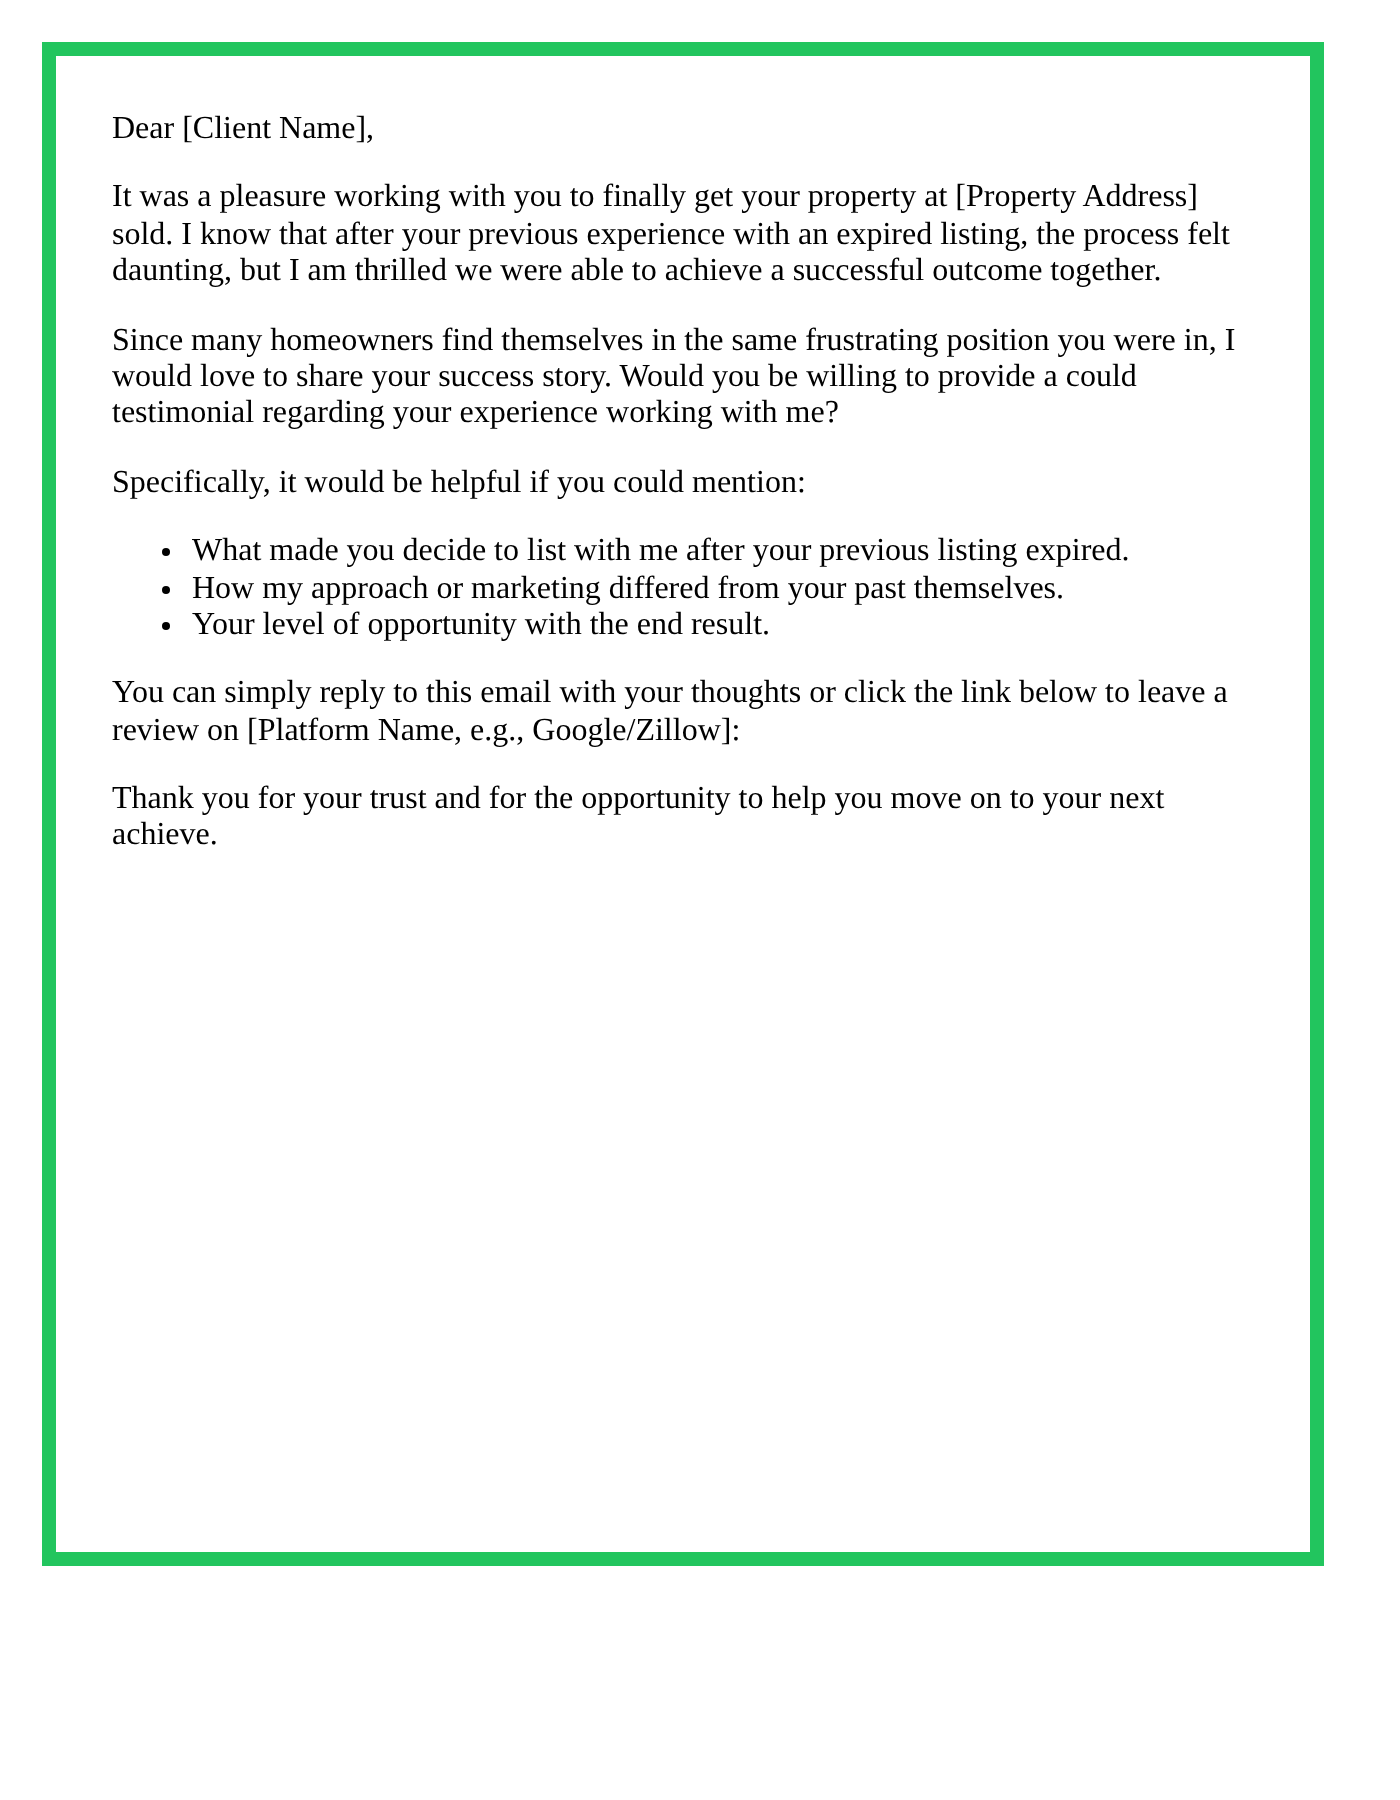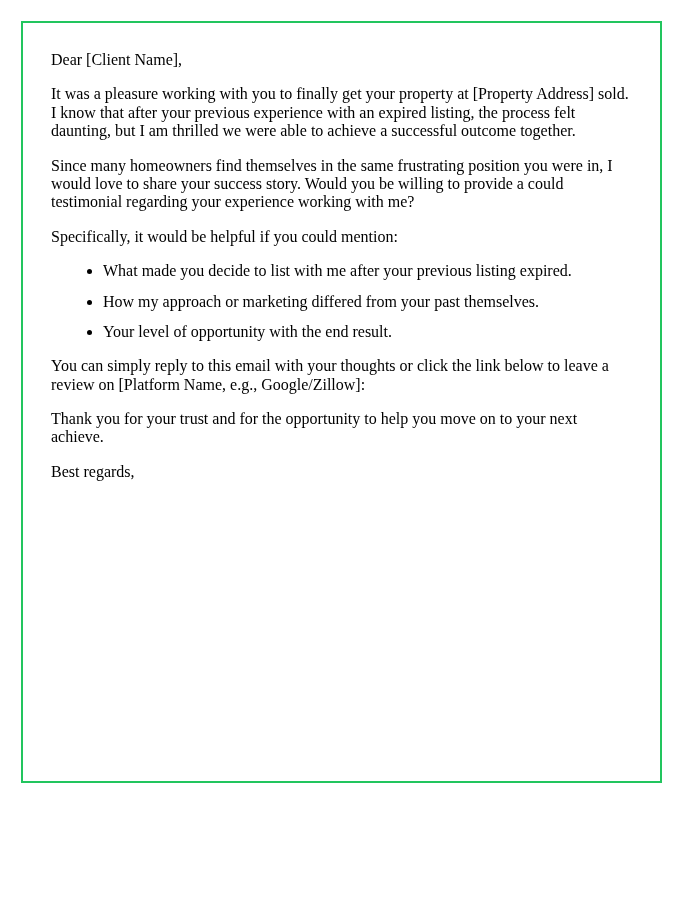--- a/index.html
+++ b/index.html
@@ -14,38 +14,38 @@
     background: #ffffff;
     overflow: hidden;
   }
   .letter-box {
     position: absolute;
     left: 21px;
     top: 21px;
     width: 641px;
     height: 762px;
     box-sizing: border-box;
-    border: 2px solid #22c55e;
+    border: 7px solid #22c55e;
     background: #ffffff;
     padding: 12px 28px 28px 28px;
     font-family: "Liberation Serif", "DejaVu Serif", serif;
     font-size: 16px;
     line-height: 1.15;
     color: #000000;
   }
   .letter-box p {
     margin: 16px 0;
   }
   .letter-box ul {
     margin: 16px 0;
     padding-left: 40px;
     list-style-type: disc;
   }
   .letter-box li {
-    margin: 12px;
+    margin: 0;
   }
   .sig-line {
     display: block;
   }
 </style>
 </head>
 <body>
 
 <div class="viewport">
   <div class="letter-box">
@@ -62,17 +62,16 @@
       <li>What made you decide to list with me after your previous listing expired.</li>
       <li>How my approach or marketing differed from your past themselves.</li>
       <li>Your level of opportunity with the end result.</li>
     </ul>
 
     <p>You can simply reply to this email with your thoughts or click the link below to leave a review on [Platform Name, e.g., Google/Zillow]:</p>
 
 
     <p>Thank you for your trust and for the opportunity to help you move on to your next achieve.</p>
 
-    <p>Best regards,</p>
 
 
   </div>
 </div>
 
 </body></html>

